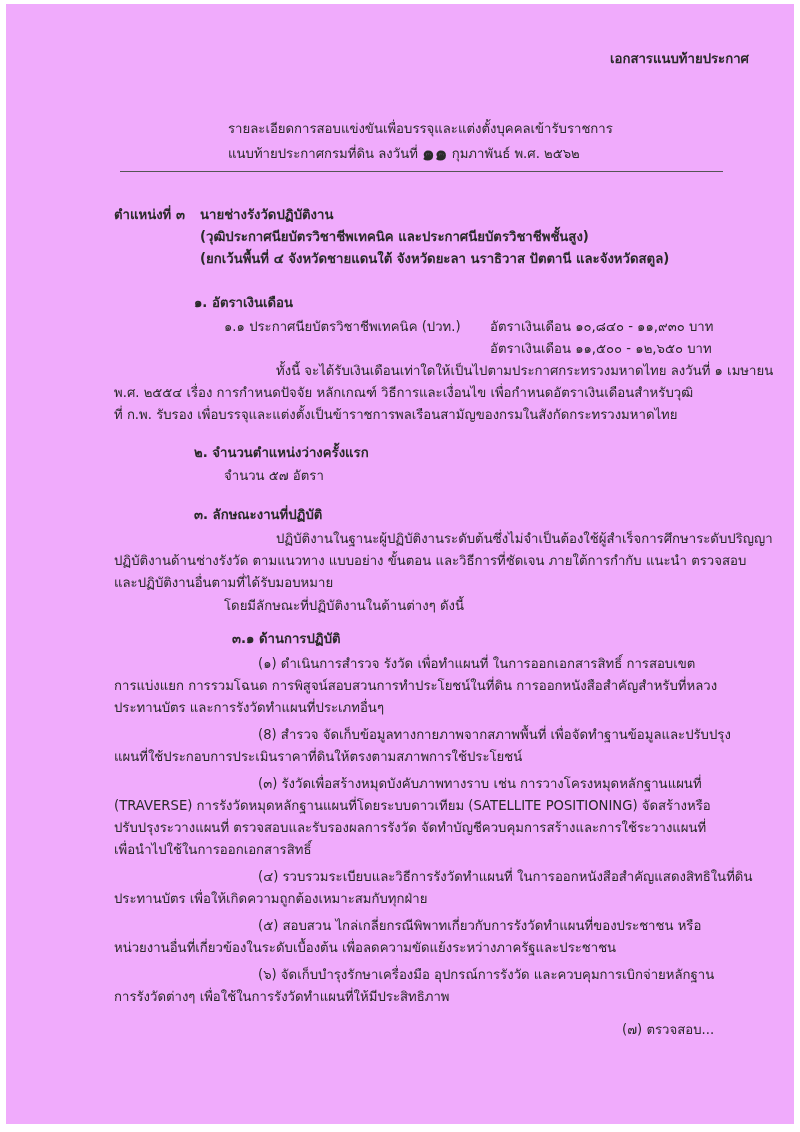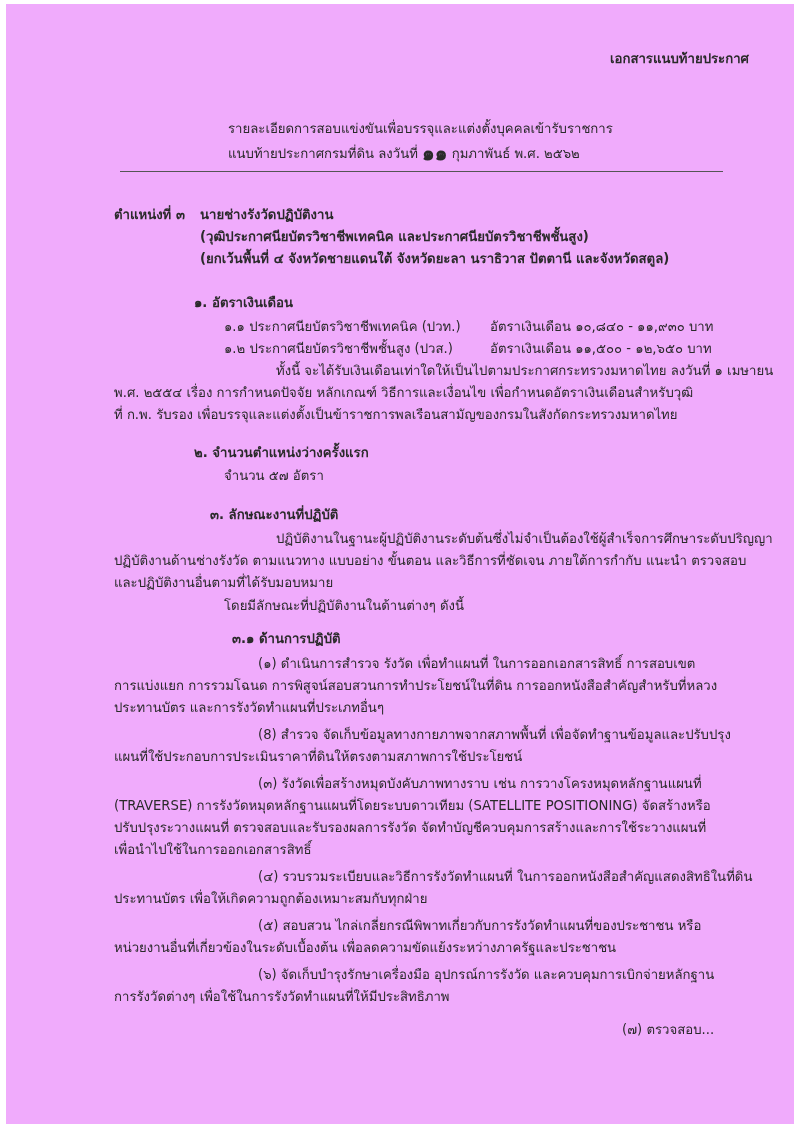--- a/index.html
+++ b/index.html
@@ -32,30 +32,29 @@
   <div class="rule"></div>
 
   <div class="t b" style="left:108px;top:202px;">ตำแหน่งที่ ๓</div>
   <div class="t b" style="left:194px;top:202px;">นายช่างรังวัดปฏิบัติงาน</div>
   <div class="t b" style="left:194px;top:224px;">(วุฒิประกาศนียบัตรวิชาชีพเทคนิค และประกาศนียบัตรวิชาชีพชั้นสูง)</div>
   <div class="t b" style="left:194px;top:246px;">(ยกเว้นพื้นที่ ๔ จังหวัดชายแดนใต้ จังหวัดยะลา นราธิวาส ปัตตานี และจังหวัดสตูล)</div>
 
   <div class="t b" style="left:188px;top:290px;">๑. อัตราเงินเดือน</div>
   <div class="t" style="left:218px;top:314px;">๑.๑ ประกาศนียบัตรวิชาชีพเทคนิค (ปวท.)</div>
   <div class="t" style="left:484px;top:314px;">อัตราเงินเดือน ๑๐,๘๔๐ - ๑๑,๙๓๐ บาท</div>
-  <div class="t" style="left:218px;top:336px;">๑.๒ ประกาศนียบัตรวิชาชีพชั้นสูง (ปวส.)</div>
   <div class="t" style="left:484px;top:336px;">อัตราเงินเดือน ๑๑,๕๐๐ - ๑๒,๖๕๐ บาท</div>
   <div class="t" style="left:270px;top:358px;">ทั้งนี้ จะได้รับเงินเดือนเท่าใดให้เป็นไปตามประกาศกระทรวงมหาดไทย ลงวันที่ ๑ เมษายน</div>
   <div class="t" style="left:108px;top:380px;">พ.ศ. ๒๕๕๔ เรื่อง การกำหนดปัจจัย หลักเกณฑ์ วิธีการและเงื่อนไข เพื่อกำหนดอัตราเงินเดือนสำหรับวุฒิ</div>
   <div class="t" style="left:108px;top:402px;">ที่ ก.พ. รับรอง เพื่อบรรจุและแต่งตั้งเป็นข้าราชการพลเรือนสามัญของกรมในสังกัดกระทรวงมหาดไทย</div>
 
   <div class="t b" style="left:188px;top:440px;">๒. จำนวนตำแหน่งว่างครั้งแรก</div>
   <div class="t" style="left:218px;top:463px;">จำนวน ๕๗ อัตรา</div>
 
-  <div class="t b" style="left:188px;top:502px;margin-left:16px;">๓. ลักษณะงานที่ปฏิบัติ</div>
+  <div class="t b" style="left:188px;top:502px;">๓. ลักษณะงานที่ปฏิบัติ</div>
   <div class="t" style="left:270px;top:526px;">ปฏิบัติงานในฐานะผู้ปฏิบัติงานระดับต้นซึ่งไม่จำเป็นต้องใช้ผู้สำเร็จการศึกษาระดับปริญญา</div>
   <div class="t" style="left:108px;top:548px;">ปฏิบัติงานด้านช่างรังวัด ตามแนวทาง แบบอย่าง ขั้นตอน และวิธีการที่ชัดเจน ภายใต้การกำกับ แนะนำ ตรวจสอบ</div>
   <div class="t" style="left:108px;top:570px;">และปฏิบัติงานอื่นตามที่ได้รับมอบหมาย</div>
   <div class="t" style="left:218px;top:593px;">โดยมีลักษณะที่ปฏิบัติงานในด้านต่างๆ ดังนี้</div>
 
   <div class="t b" style="left:218px;top:626px;margin-left:8px;">๓.๑ ด้านการปฏิบัติ</div>
 
   <div class="t" style="left:252px;top:651px;">(๑)  ดำเนินการสำรวจ รังวัด เพื่อทำแผนที่ ในการออกเอกสารสิทธิ์ การสอบเขต</div>
   <div class="t" style="left:108px;top:673px;">การแบ่งแยก การรวมโฉนด การพิสูจน์สอบสวนการทำประโยชน์ในที่ดิน การออกหนังสือสำคัญสำหรับที่หลวง</div>
   <div class="t" style="left:108px;top:695px;">ประทานบัตร และการรังวัดทำแผนที่ประเภทอื่นๆ</div>

